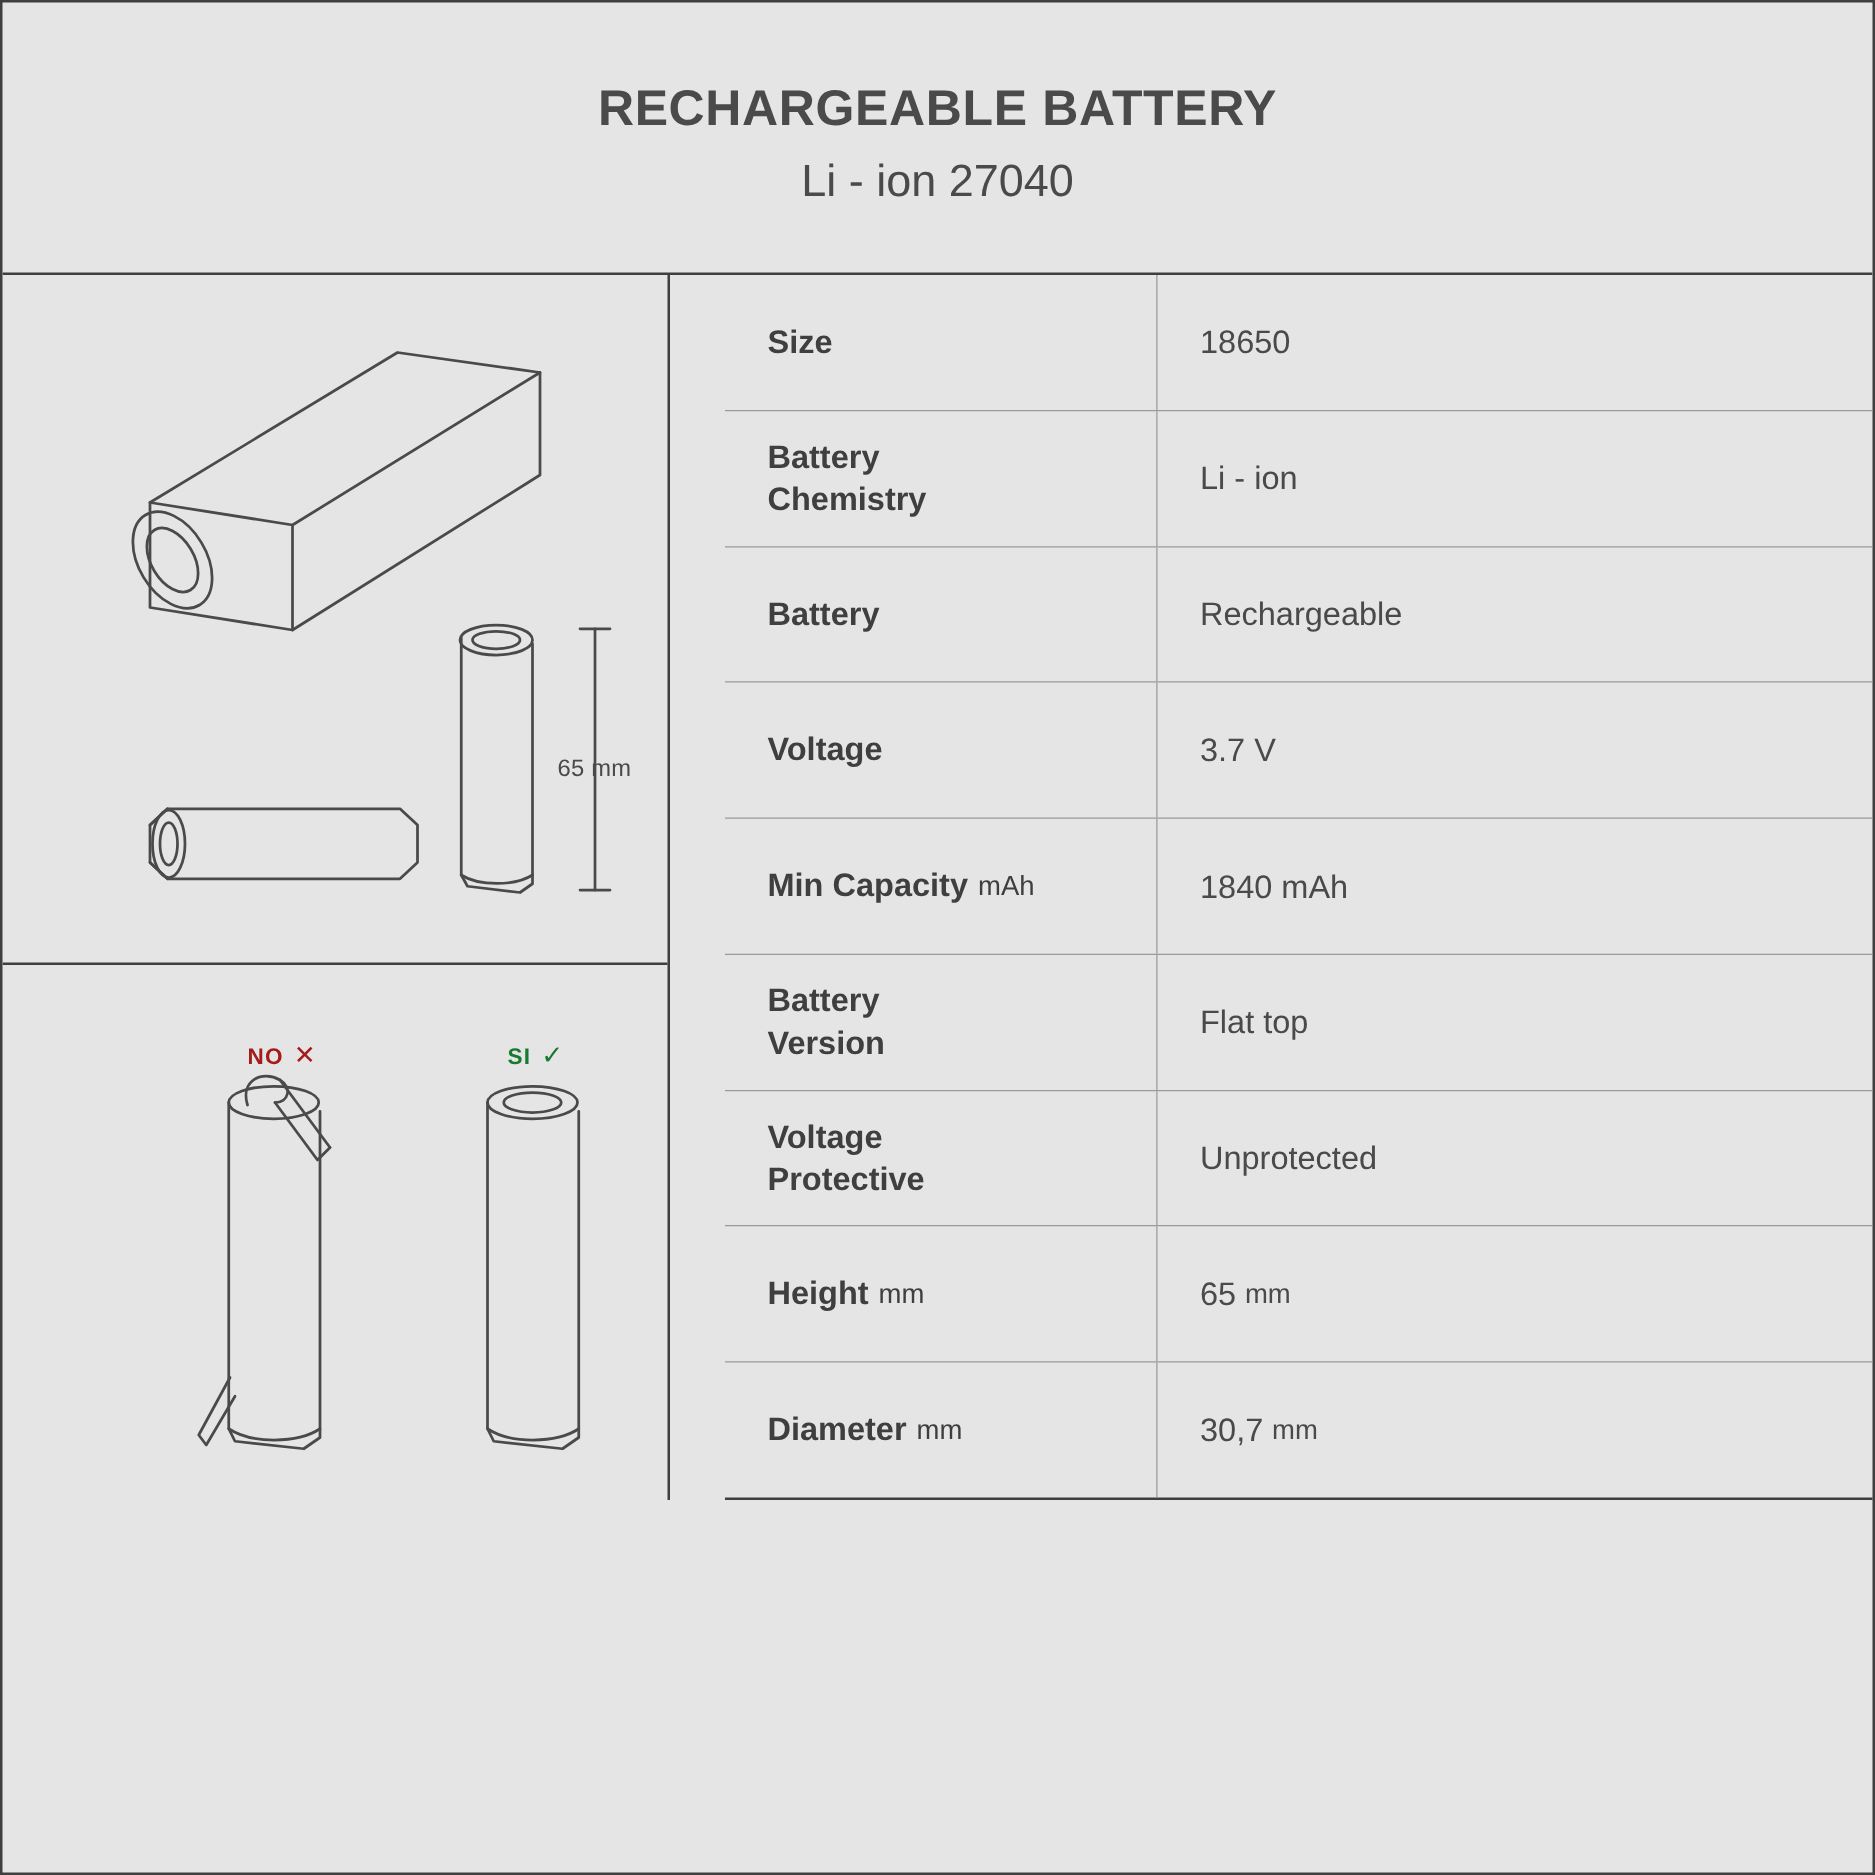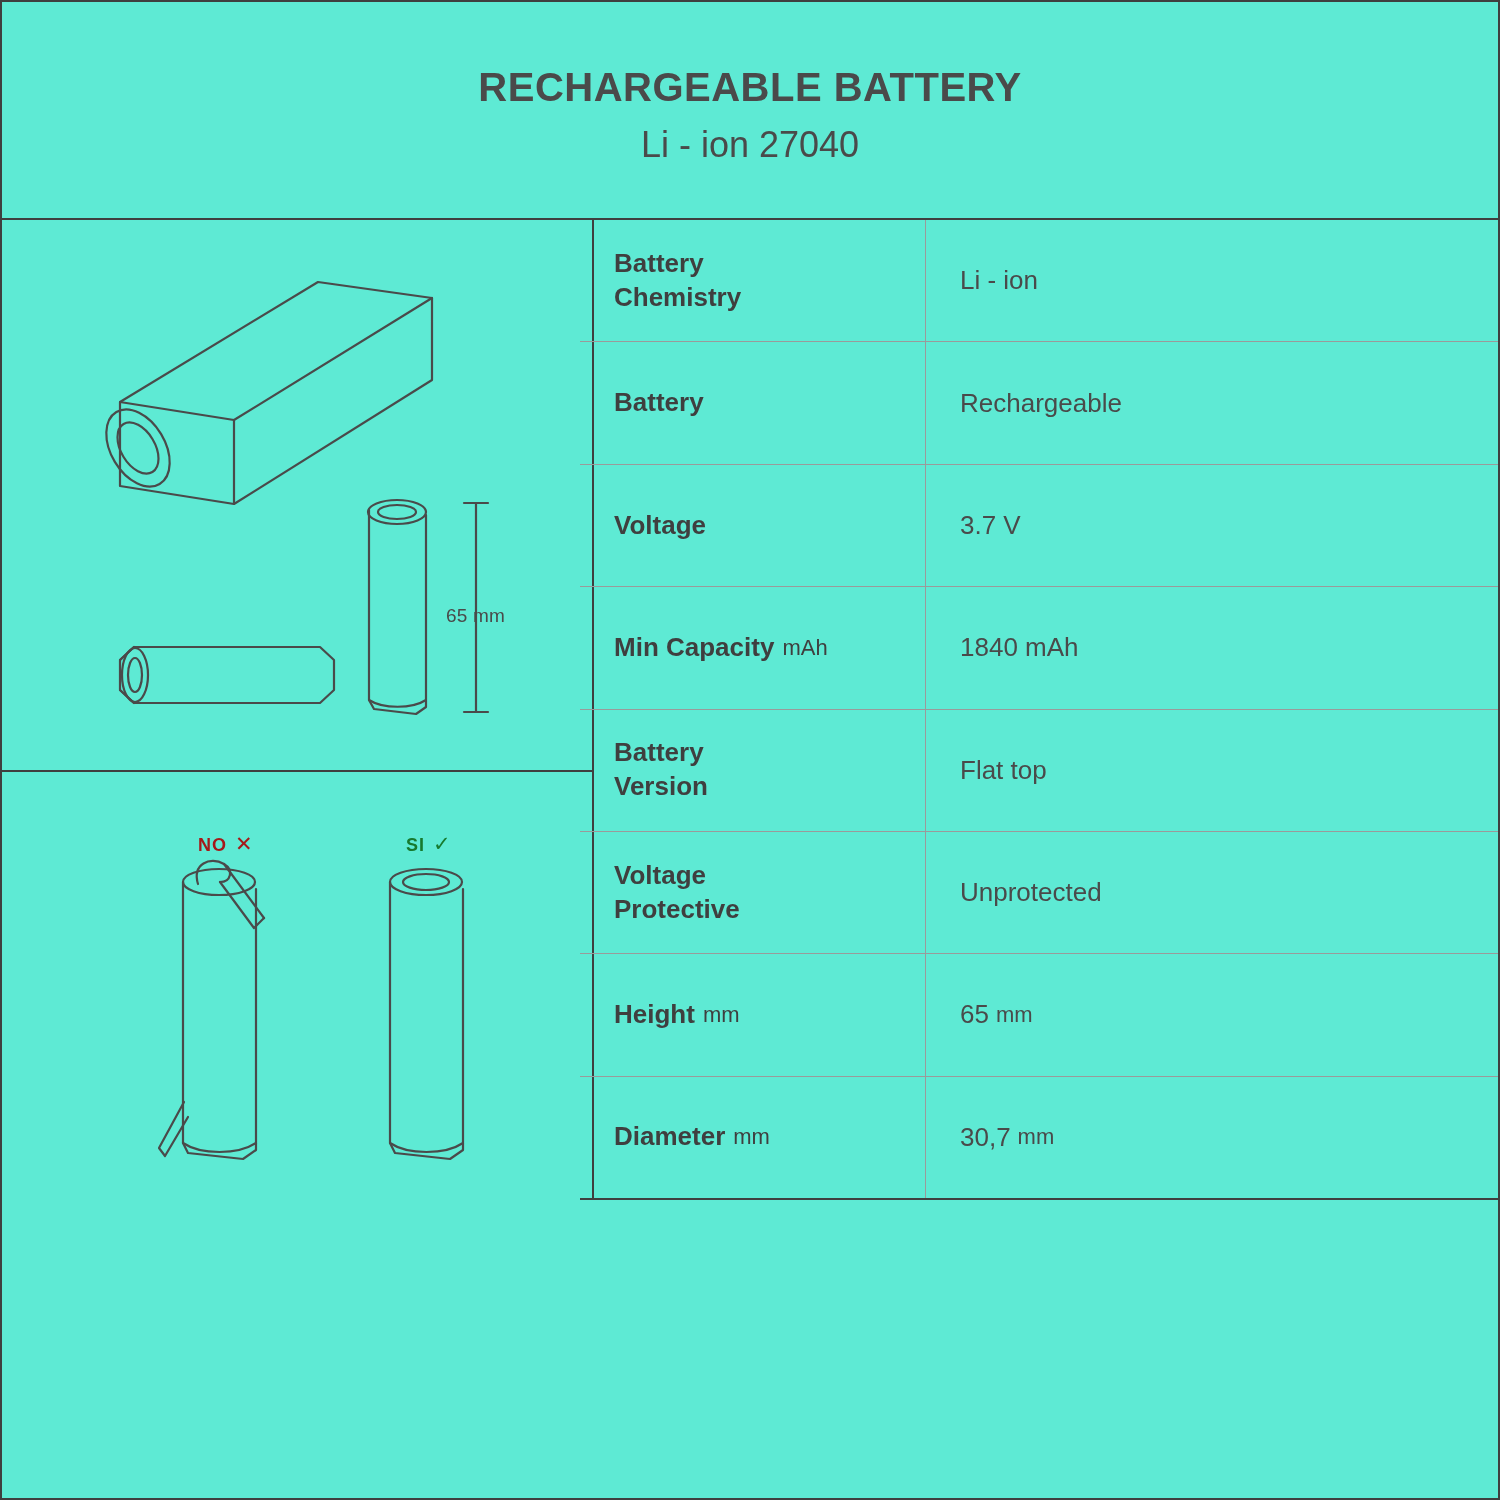--- a/index.html
+++ b/index.html
@@ -10,21 +10,21 @@
   body {
     font-family: "Liberation Sans", sans-serif;
     color: #3f3f3f;
   }
   .sheet {
     position: relative;
     width: 1500px;
     height: 1500px;
     box-sizing: border-box;
     border: 2px solid #3f3f3f;
-    background: #5eead4;
+    background: #e5e5e5;
     overflow: hidden;
   }
 
   
   .header {
     position: absolute;
     left: 0;
     top: 0;
     width: 100%;
     height: 218px;
@@ -49,21 +49,21 @@
     color: #4a4a4a;
     margin-top: 14px;
     line-height: 1.15;
   }
 
   
   .left-col {
     position: absolute;
     left: 0;
     top: 218px;
-    width: 592px;
+    width: 534px;
     height: 980px;
     box-sizing: border-box;
     border-right: 2px solid #3f3f3f;
   }
   .panel-top {
     position: absolute;
     left: 0;
     top: 0;
     width: 100%;
     height: 552px;
@@ -240,20 +240,30 @@
             <ellipse cx="424" cy="110" rx="23" ry="8"></ellipse>
             <path d="M388 371 C 406 383, 443 383, 461 371"></path>
           </g>
         </g>
       </svg>
     </div>
   </div>
 
   <div class="table">
 
+    <div class="trow">
+      <div class="tcell-key">
+        <span class="key-wrap">Size</span>
+          <span class="unit"></span>
+      </div>
+      <div class="tcell-val">
+        <span>18650</span>
+          <span class="unit"></span>
+      </div>
+    </div>
 
     <div class="trow">
       <div class="tcell-key">
         <span class="key-wrap">Battery
 Chemistry</span>
           <span class="unit"></span>
       </div>
       <div class="tcell-val">
         <span>Li - ion</span>
           <span class="unit"></span>

